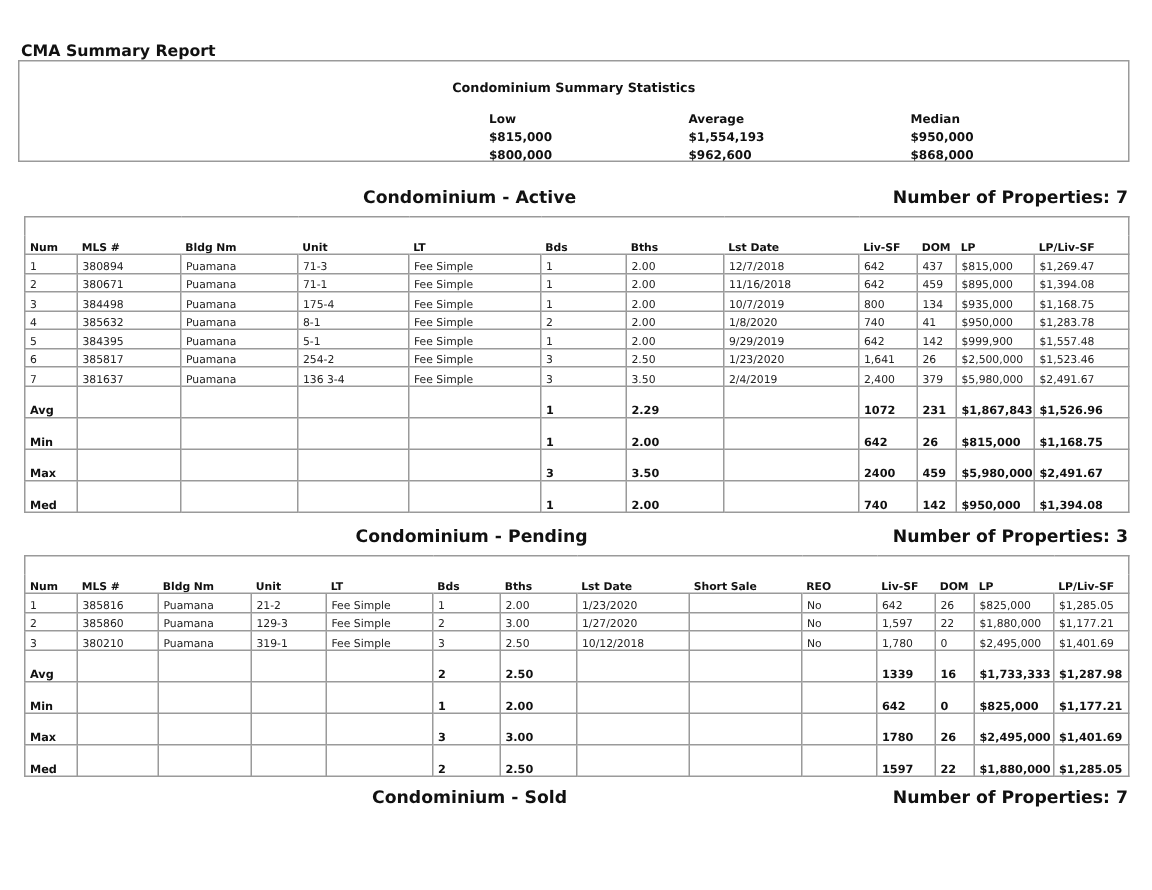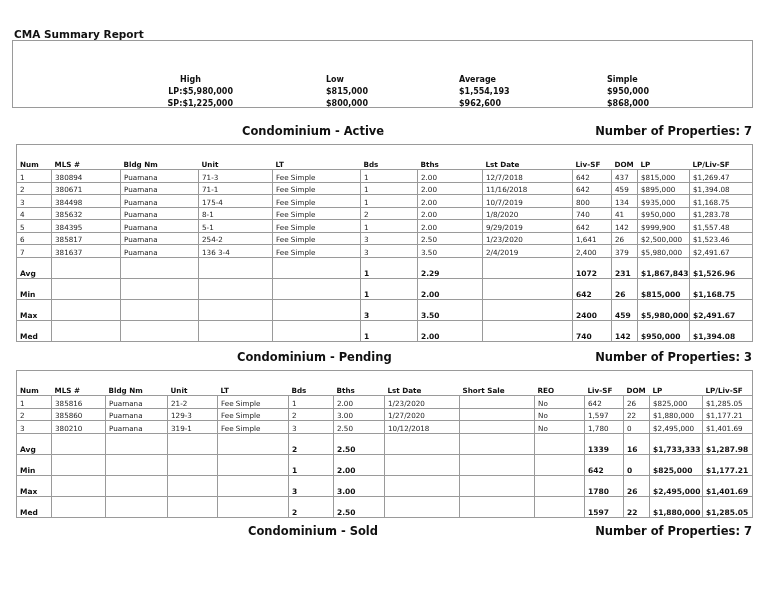--- a/index.html
+++ b/index.html
@@ -46,38 +46,34 @@
   table.grid th { font-weight: bold; height: 12px; border-top: none; }
   table.grid tr.data td { height: 11.5px; color: #222; }
   table.grid tr.stat td { height: 20px; font-weight: bold; font-size: 7.5px; }
 </style>
 </head>
 <body>
 
 <div class="report-title">CMA Summary Report</div>
 
 <div class="summary-box">
-
-  <div class="stat-col" style="left:135px; width:85px; text-align:right;">
-    <span class="hdr" style="text-align:left; padding-left:32px;">High</span>
-    <span class="val"><span>LP:</span><span>$5,980,000</span></span>
-    <span class="val"><span>SP:</span><span>$1,225,000</span></span>
-  </div>
+  <div class="summary-heading">Condominium Summary Statistics</div>
+
   <div class="stat-col" style="left:300px;margin-left:13px;">
     <span class="hdr">Low</span>
     <span class="val">$815,000</span>
     <span class="val">$800,000</span>
   </div>
   <div class="stat-col" style="left:446px;">
     <span class="hdr">Average</span>
     <span class="val">$1,554,193</span>
     <span class="val">$962,600</span>
   </div>
   <div class="stat-col" style="left:594px;">
-    <span class="hdr">Simple</span>
+    <span class="hdr">Median</span>
     <span class="val">$950,000</span>
     <span class="val">$868,000</span>
   </div>
 </div>
 
 <div class="section-title" style="left:242px; top:124px;">Condominium - Active</div>
 <div class="section-count" style="top:124px;">Number of Properties: 7</div>
 
 <table class="grid" id="active-table" style="top:144px;">
   <colgroup>

